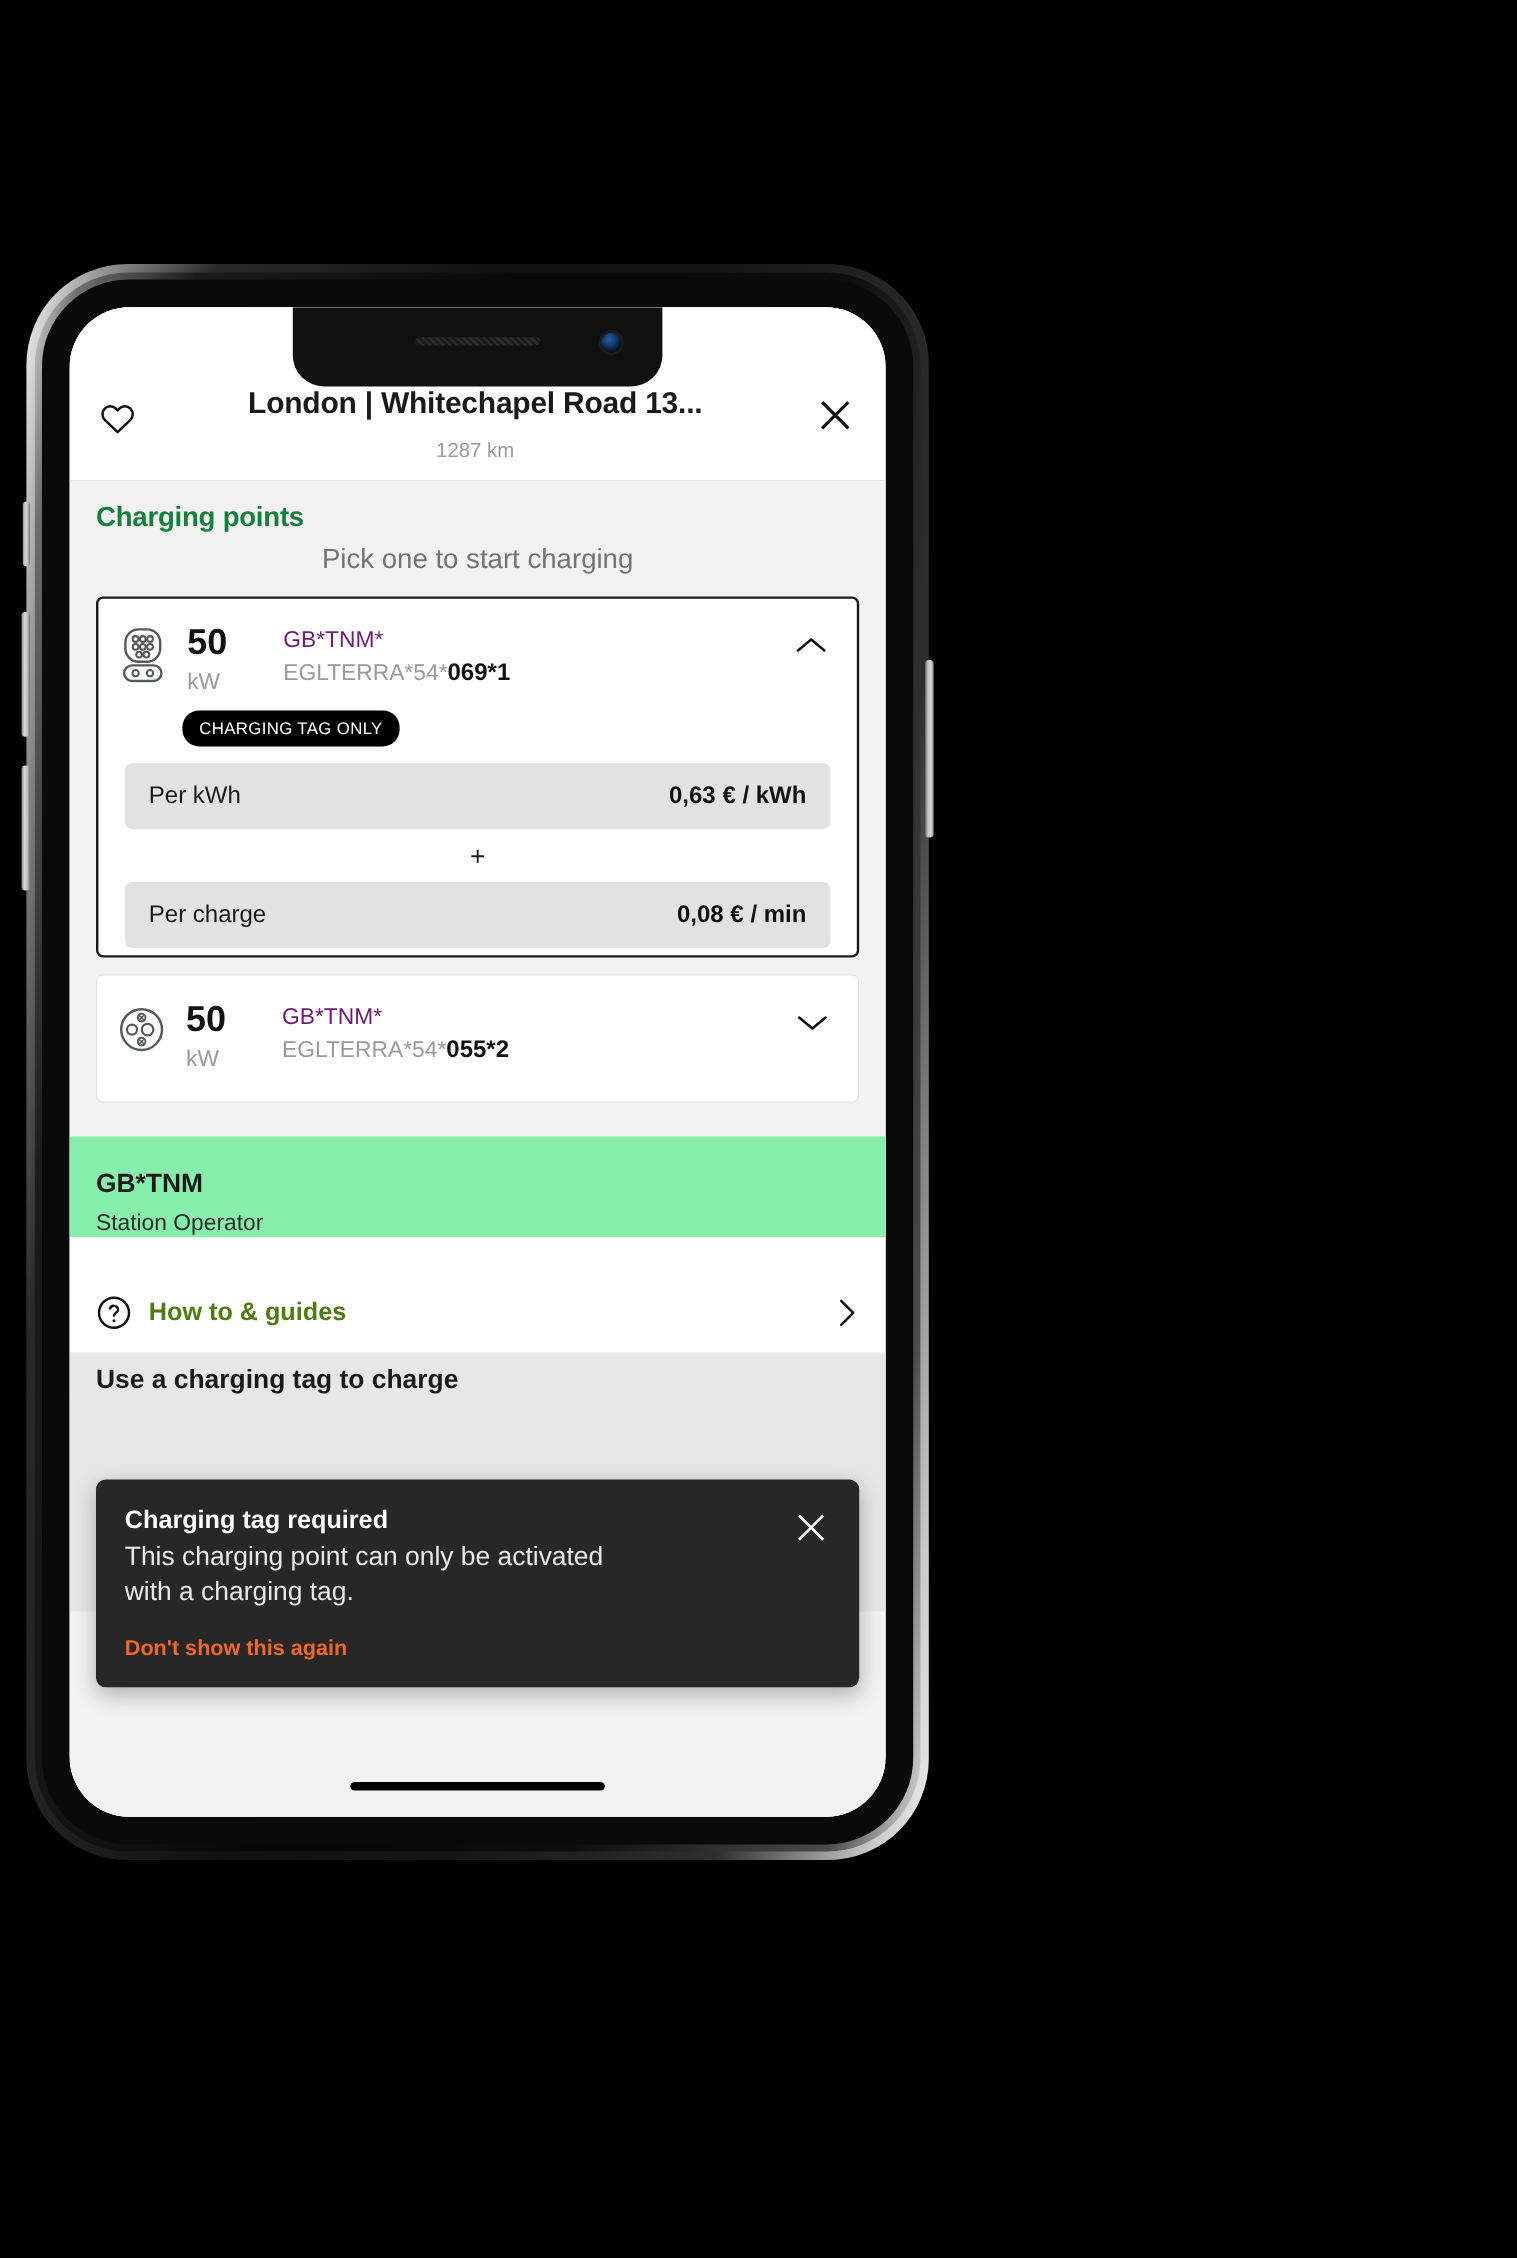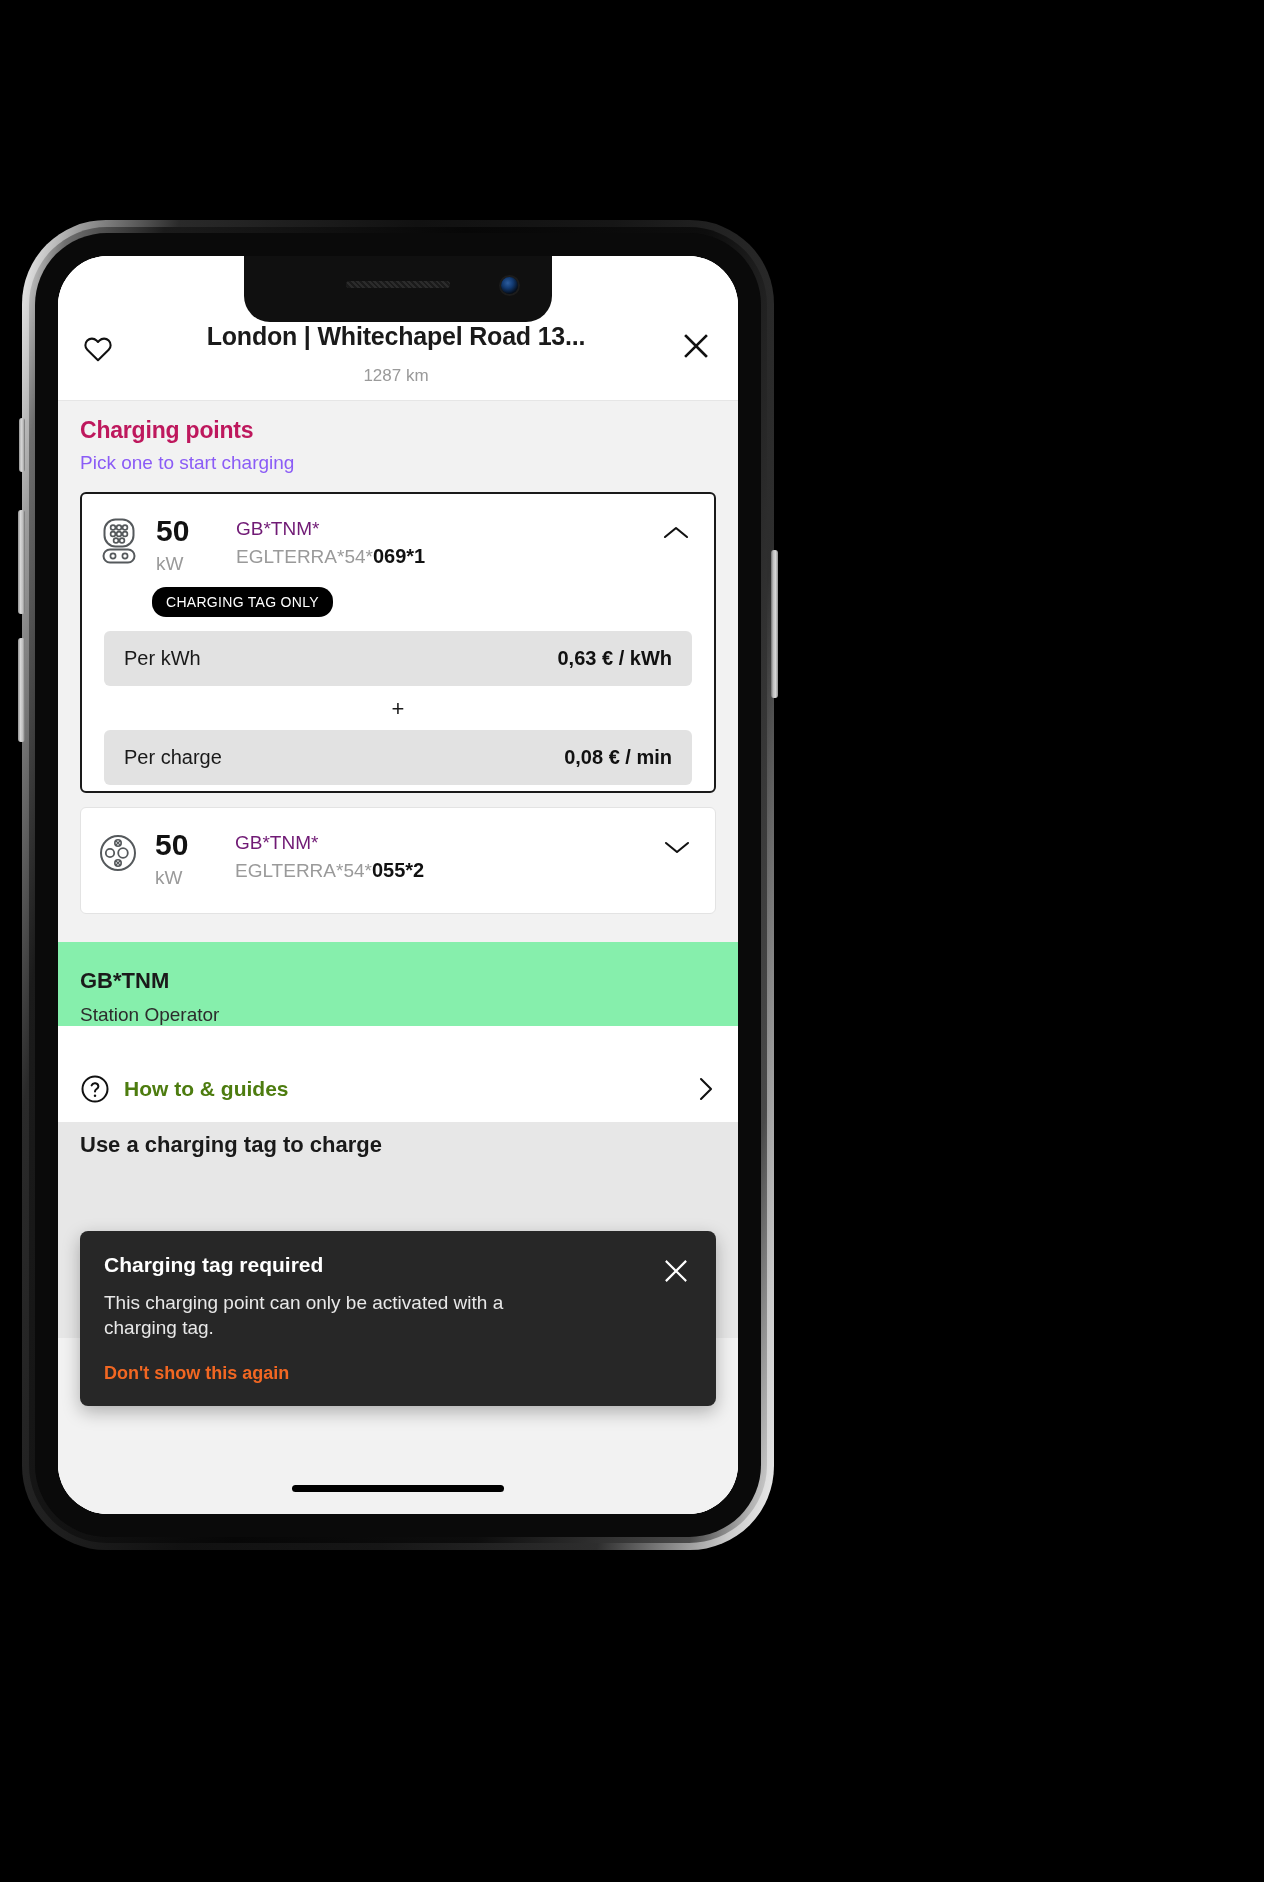--- a/index.html
+++ b/index.html
@@ -112,24 +112,24 @@
 
   .scroll-area {
     flex: 1 1 auto;
     overflow: hidden;
     position: relative;
     background: #f2f2f2;
   }
 
   .section-pad { padding: 16px 22px 0 22px; }
   .section-title {
-    font-size: 23px; font-weight: bold; color: #be185d; letter-spacing: -.2px;
+    font-size: 23px; font-weight: bold; color: #15803d; letter-spacing: -.2px;
   }
   .section-sub {
-    font-size: 19px; color: #8b5cf6; margin-top: 8px;
+    font-size: 23px; color: #737373; margin-top: 8px; text-align: center;
   }
 
   .cp-list { padding: 18px 22px 14px 22px; }
 
   .cp-card {
     background: #fff; border-radius: 6px; margin-bottom: 14px;
   }
   .cp-card.expanded { border: 2px solid #1a1a1a; }
   .cp-card.collapsed { border: 1px solid #e3e3e3; }
 
@@ -196,21 +196,21 @@
     left: 22px; right: 22px; bottom: 108px;
     background: #272727;
     border-radius: 8px;
     padding: 22px 22px 22px 24px;
     display: flex; gap: 10px;
     z-index: 20;
     box-shadow: 0 6px 18px rgba(0,0,0,.28);
   }
   .toast-body { flex: 1 1 auto; }
   .toast-title { font-size: 21px; font-weight: bold; color: #fff; }
-  .toast-text { font-size: 19px; color: #e8e8e8; margin-top: 13px; line-height: 1.35; max-width: 420px;}
+  .toast-text { font-size: 22px; color: #e8e8e8; margin-top: 3px; line-height: 1.35; max-width: 420px;}
   .toast-link {
     display: inline-block; margin-top: 22px;
     font-size: 18px; font-weight: bold; color: #f26722;
   }
   .toast-close { flex: 0 0 auto; width: 36px; height: 36px; display:flex; align-items:center; justify-content:center; }
 
   .home-indicator {
     position: absolute; bottom: 22px; left: 50%; transform: translateX(-50%);
     width: 212px; height: 7px; border-radius: 4px; background: #000;
     z-index: 25;

